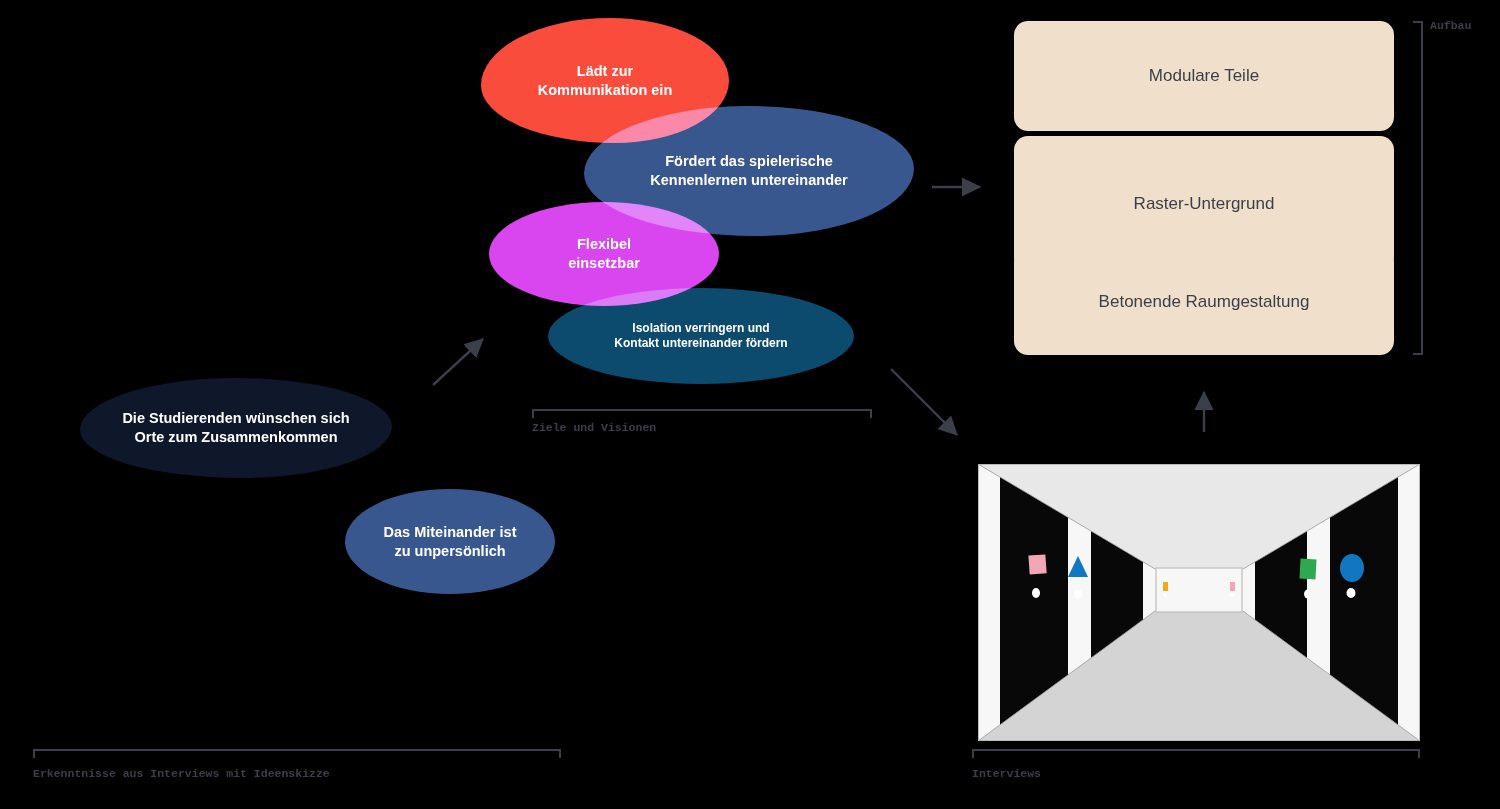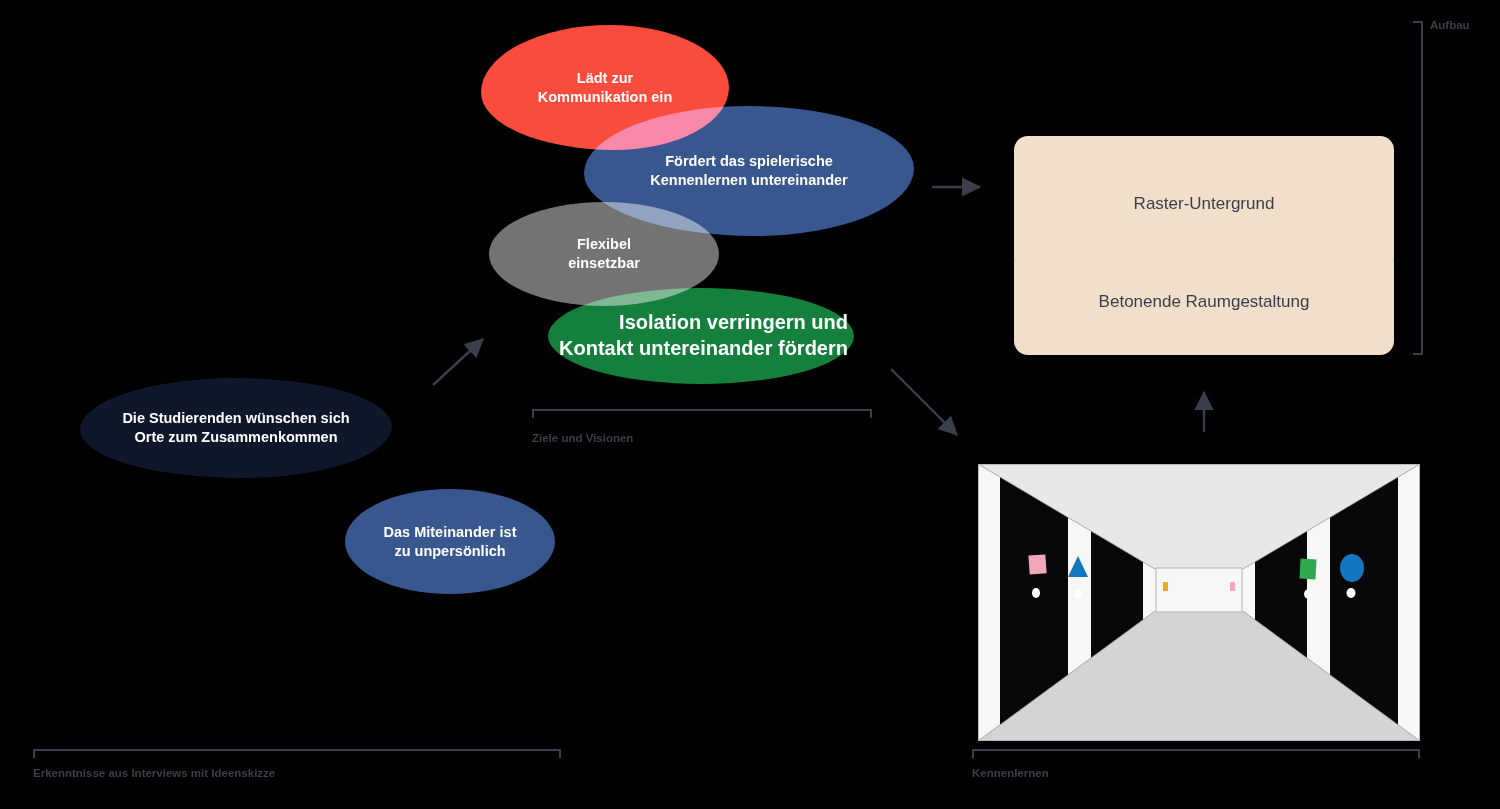--- a/index.html
+++ b/index.html
@@ -24,32 +24,32 @@
     text-align: center;
     color: #ffffff;
     font-weight: bold;
     line-height: 1.28;
     box-sizing: border-box;
     mix-blend-mode: screen;
   }
   .blob span { display: block; width: 100%; padding: 0 6px; }
 
   
-  #b-red    { left: 481px;  top: 25px;   width: 248px; height: 125px;
+  #b-red    { left: 481px;  top: 18px;   width: 248px; height: 125px;
               background: #F94C3C; border-radius: 52% 48% 46% 54% / 54% 50% 50% 46%;
               font-size: 14.5px; }
   #b-blue   { left: 584px;  top: 106px;  width: 330px; height: 130px;
               background: #39578F; border-radius: 50% 50% 48% 52% / 52% 48% 52% 48%;
               font-size: 14.5px; }
   #b-teal   { left: 489px;  top: 202px;  width: 230px; height: 104px;
-              background: #737373; border-radius: 50% 50% 50% 50% / 50% 50% 50% 50%;
+              background: #d946ef; border-radius: 50% 50% 50% 50% / 50% 50% 50% 50%;
               font-size: 14.5px; }
   #b-yellow { left: 548px;  top: 288px;  width: 306px; height: 96px;
-              background: #15803d; border-radius: 50%;
-              font-size: 20px; text-align: right; }
+              background: #0c4a6e; border-radius: 50%;
+              font-size: 12px; }
 
   
   #b-teal2  { left: 80px;   top: 378px;  width: 312px; height: 100px;
               background: #0f172a; border-radius: 50% 50% 48% 52% / 52% 48% 52% 48%;
               font-size: 14.5px; }
   #b-blue2  { left: 345px;  top: 489px;  width: 210px; height: 105px;
               background: #39578F; border-radius: 50%;
               font-size: 14.5px; }
   #b-yel2   { left: 32px;   top: 505px;  width: 296px; height: 92px;
               background: #EAC434; border-radius: 50%;
@@ -92,23 +92,24 @@
     border-right: 2.5px solid #3A3F4A;
     width: 10px;
     box-sizing: border-box;
   }
   .bracket-label {
     position: absolute;
     color: #3A3F4A;
     font-size: 11.5px;
     font-weight: bold;
     white-space: nowrap;
+    font-family: Liberation Mono, monospace;
   }
   #br-ziele   { left: 532px; top: 409px; width: 340px; }
-  #lb-ziele   { left: 532px; top: 432px; }
+  #lb-ziele   { left: 532px; top: 421px; }
   #br-erkennt { left: 33px;  top: 749px; width: 528px; }
   #lb-erkennt { left: 33px;  top: 767px; }
   #br-ideen   { left: 972px; top: 749px; width: 448px; }
   #lb-ideen   { left: 972px; top: 767px; }
   #br-aufbau  { left: 1413px; top: 21px; height: 334px; }
   #lb-aufbau  { left: 1430px; top: 19px; }
 
   
   #arrows { position: absolute; left: 0; top: 0; width: 1500px; height: 809px; pointer-events: none; }
 
@@ -137,20 +138,23 @@
     <span>Isolation verringern und<br>Kontakt untereinander fördern</span>
   </div>
 
   <div class="blob" id="b-teal2">
     <span>Die Studierenden wünschen sich<br>Orte zum Zusammenkommen</span>
   </div>
   <div class="blob" id="b-blue2">
     <span>Das Miteinander ist<br>zu unpersönlich</span>
   </div>
 
+  <div class="box" id="box-1">
+    <span>Modulare Teile</span>
+  </div>
   <div class="box" id="box-2">
     <span>Raster-Untergrund</span>
   </div>
   <div class="box" id="box-3">
     <span>Betonende Raumgestaltung</span>
   </div>
 
   <svg id="sketch" viewBox="0 0 442 277">
 
     <rect x="0" y="0" width="442" height="277" fill="#F7F7F7"></rect>
@@ -204,18 +208,18 @@
     <line x1="1204" y1="432" x2="1204" y2="392" stroke="#3A3F4A" stroke-width="2.4" marker-end="url(#ah)"></line>
   </svg>
 
   <div class="bracket-h" id="br-ziele"></div>
   <div class="bracket-label" id="lb-ziele">Ziele und Visionen</div>
 
   <div class="bracket-h" id="br-erkennt"></div>
   <div class="bracket-label" id="lb-erkennt">Erkenntnisse aus Interviews mit Ideenskizze</div>
 
   <div class="bracket-h" id="br-ideen"></div>
-  <div class="bracket-label" id="lb-ideen">Kennenlernen</div>
+  <div class="bracket-label" id="lb-ideen">Interviews</div>
 
   <div class="bracket-v" id="br-aufbau"></div>
   <div class="bracket-label" id="lb-aufbau">Aufbau</div>
 
 </div>
 
 </body></html>

